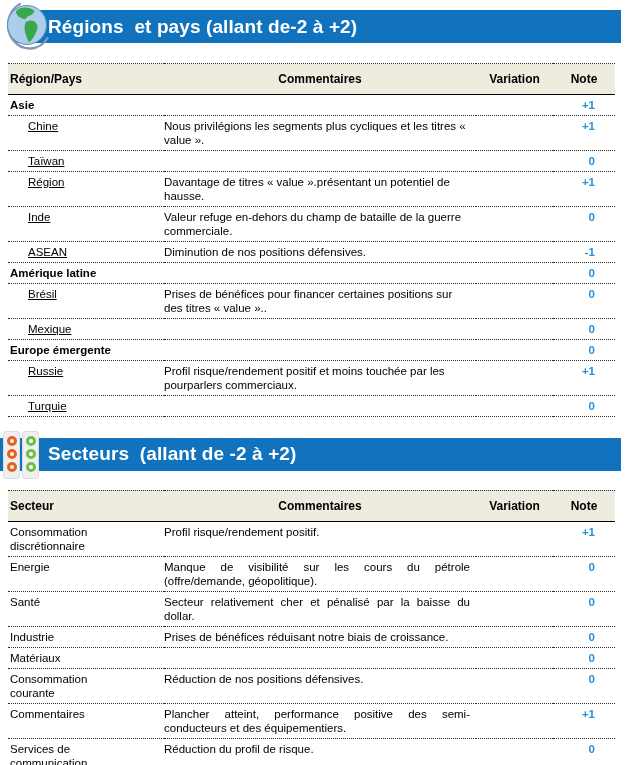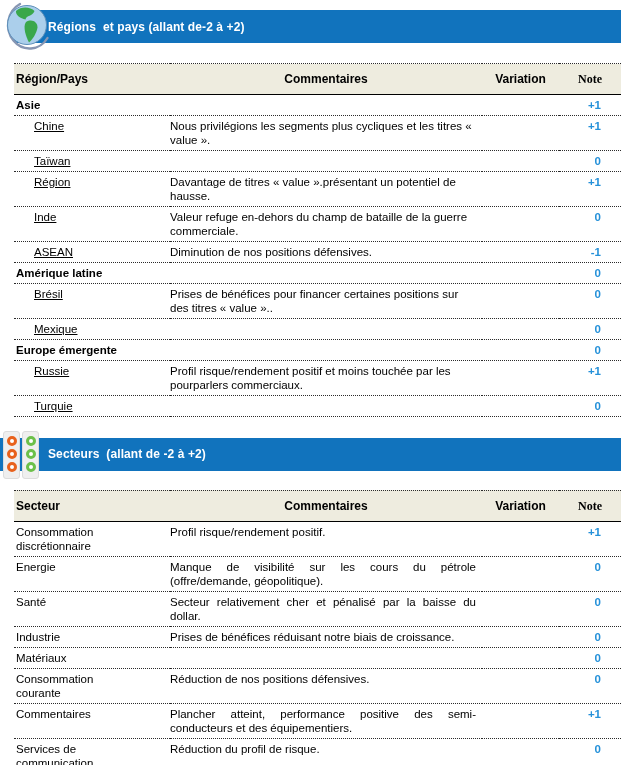--- a/index.html
+++ b/index.html
@@ -25,21 +25,21 @@
   
   .section-header{
     position:relative;
     margin-left:14px;
     margin-right:7px;
     height:33px;
     background:var(--bar-blue,#1173bd);
   }
   .bar-title{
     position:absolute;left:34px;top:50%;transform:translateY(-50%);
-    color:#fff;font-weight:bold;font-size:12px;letter-spacing:0.1px;
+    color:#fff;font-weight:bold;font-size:19px;letter-spacing:0.1px;
     white-space:pre;
   }
   .icon-wrap{position:absolute;}
   .globe-wrap{left:-13px;top:-9px;width:50px;height:52px;}
   .dots-wrap{left:-11px;top:-7px;width:42px;height:50px;display:flex;gap:2px;}
   .bar-tick{
     position:absolute;left:-14px;top:0;width:3px;height:33px;
     background:var(--bar-blue,#1173bd);
   }
   .strip{
@@ -49,41 +49,41 @@
   }
   .donut{
     width:10px;height:10px;border-radius:50%;background:#fff;
     border:3px solid #000;
   }
   .donut.orange{border-color:var(--dot-orange,#e8611c);}
   .donut.green{border-color:var(--dot-green,#6cc04a);}
 
   
   table.ratings{
-    width:607px;margin-left:14px;border-collapse:collapse;table-layout:fixed;
+    width:607px;margin-left:8px;border-collapse:collapse;table-layout:fixed;
     font-size:11.5px;line-height:1.22;
   }
   .t1{margin-top:20px;}
   .t2{margin-top:19px;}
   .sec2{margin-top:21px;}
   col.c-name{width:156px;}
   col.c-comment{width:312px;}
   col.c-variation{width:77px;}
   col.c-note{width:62px;}
   thead th{
     background:var(--header-bg,#eeecdf);
     border-top:1px dotted var(--line,#2b2b2b);
     border-bottom:1px solid #000;
     font-size:12px;font-weight:bold;color:#000;
     padding:8px 0 7px;vertical-align:middle;
   }
   thead th.h-name{text-align:left;padding-left:2px;}
   thead th.h-comment{text-align:center;}
   thead th.h-variation{text-align:center;}
-  thead th.h-note{font-family:Liberation Serif, serif;}
+  thead th.h-note{}
   tbody tr{border-top:1px dotted var(--line,#2b2b2b);}
   tbody tr:first-child{border-top:none;}
   tbody tr:last-child{border-bottom:1px dotted var(--line,#2b2b2b);}
   tbody td{vertical-align:top;padding:3px 0 3px;}
   td.name{padding-left:2px;padding-right:44px;}
   td.name.ind{padding-left:20px;text-decoration:underline;}
   tr.cat td.name{font-weight:bold;padding-left:2px;}
   td.comment{padding-right:6px;}
   td.comment.just{text-align:justify;}
   td.variation{text-align:center;}

